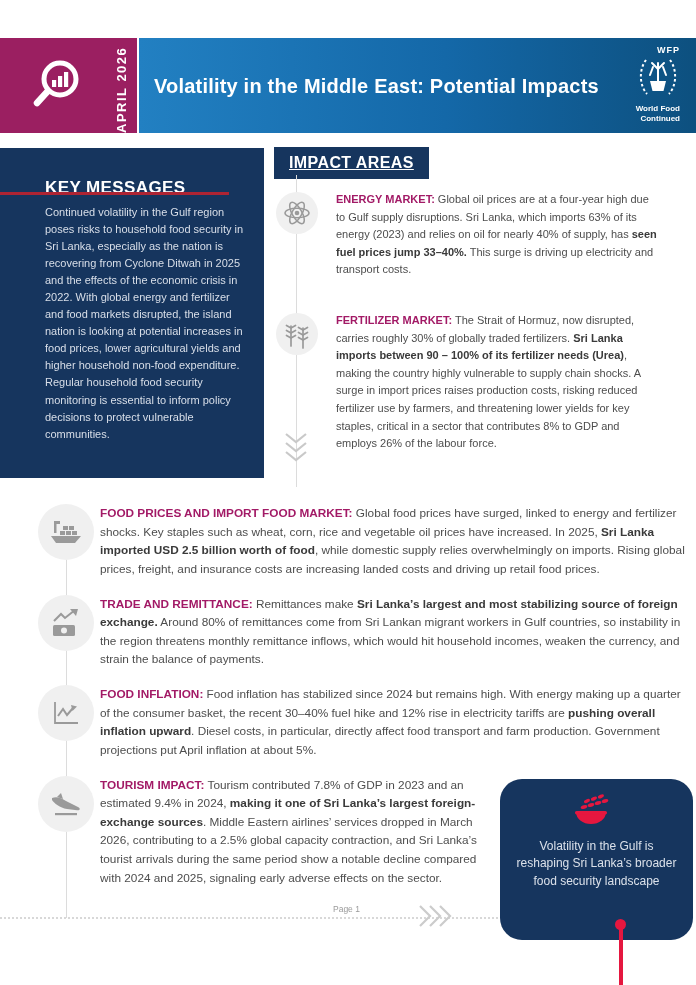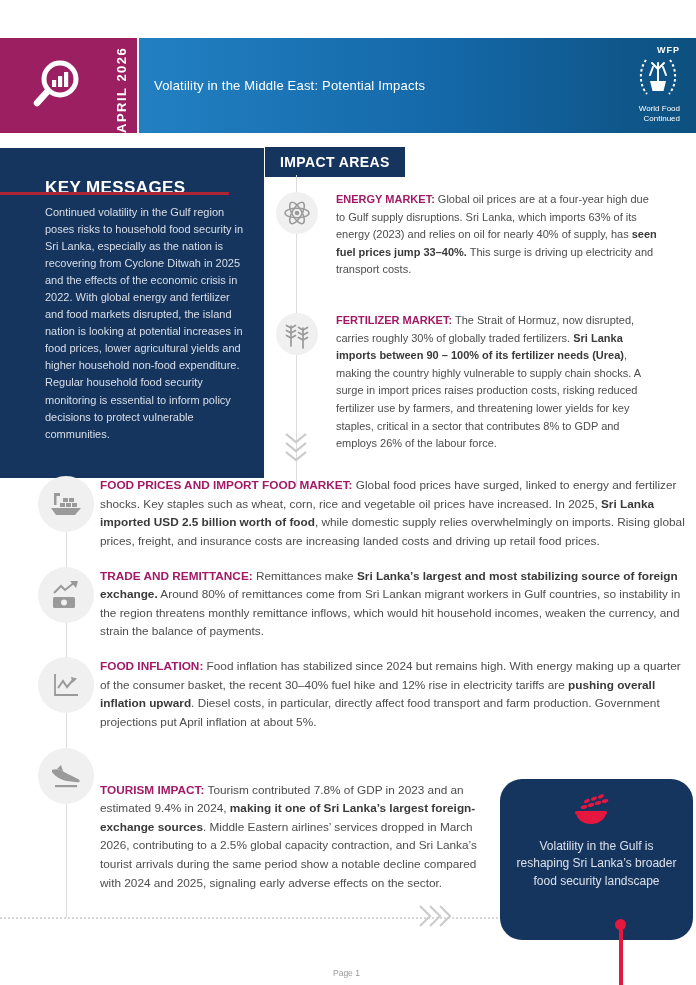--- a/index.html
+++ b/index.html
@@ -15,68 +15,68 @@
     position:absolute; right:8px; top:0; height:95px; display:flex; align-items:center;
     writing-mode:vertical-rl; transform:rotate(180deg);
     color:#fff; font-weight:700; font-size:13px; letter-spacing:1.5px;
   }
   .blue-banner {
     position:absolute; left:139px; top:38px; width:557px; height:95px;
     background:linear-gradient(90deg,#2280c2 0%, #1468a8 55%, #0d507f 100%);
   }
   .banner-title {
     position:absolute; left:15px; top:50%; transform:translateY(-50%);
-    color:#fff; font-weight:400; font-size:13px; line-height:1.42; letter-spacing:.2px;
+    color:#fff; font-weight:700; font-size:20px; line-height:1.42; letter-spacing:.2px;
   }
   .wfp-logo { position:absolute; right:16px; top:7px; width:66px; text-align:right; color:#fff; }
   .wfp-top { font-size:9px; font-weight:700; letter-spacing:1px; }
-  .wfp-bottom { font-size:8px; font-weight:400; line-height:1.3; margin-top:1px; }
+  .wfp-bottom { font-size:8px; font-weight:700; line-height:1.3; margin-top:1px; }
   
   .key-panel { position:absolute; left:0; top:148px; width:264px; height:330px; background:#16355e; }
   .key-title { position:absolute; left:45px; top:30px; font-size:17px; font-weight:700; color:#fff; letter-spacing:.4px; }
   .key-underline { position:absolute; left:0; top:44px; width:229px; height:3px; background:#ad2433; }
   .key-body { position:absolute; left:45px; top:56px; width:206px; font-size:11px; line-height:1.55; color:#d9dfe9; }
   
   .impact-badge {
-    position:absolute; left:265px; top:147px; background:#16355e; color:#fff;
-    font-weight:700; font-size:14px; letter-spacing:.4px; padding:7px 15px;
+    position:absolute; left:274px; top:147px; background:#16355e; color:#fff;
+    font-weight:700; font-size:16px; letter-spacing:.4px; padding:7px 15px;text-decoration:underline;
   }
   .impact-line { position:absolute; left:296px; top:175px; width:1px; height:312px; background:#dcdcdc; }
   .impact-chevrons { position:absolute; left:283px; top:432px; }
   .impact-list { position:absolute; left:276px; top:191px; width:382px; }
   .impact-list .sec-row { display:flex; margin-bottom:33px; }
   .impact-list .sec-icon-circle {
     width:42px; height:42px; border-radius:50%; background:#f0f0f0; flex:none;
     display:flex; align-items:center; justify-content:center; margin-top:1px;
   }
   .impact-list .sec-text { margin-left:18px; width:322px; font-size:11px; line-height:1.6; color:#4d4d4d; }
   
   .lower-line { position:absolute; left:66px; top:520px; width:1px; height:398px; background:#dcdcdc; }
-  .lower-list { position:absolute; left:38px; top:476px; width:652px; }
+  .lower-list { position:absolute; left:38px; top:504px; width:652px; }
   .lower-list .sec-row { display:flex; margin-bottom:16px; }
   .lower-list .sec-icon-circle {
     width:56px; height:56px; border-radius:50%; background:#f0f0f0; flex:none;
     display:flex; align-items:center; justify-content:center;
   }
   .lower-list .sec-text { margin-left:6px; flex:1; font-size:11.8px; line-height:1.58; color:#4d4d4d; }
-  .lower-list .sec-row.narrow .sec-text { padding-right:212px;margin-top:33px; }
+  .lower-list .sec-row.narrow .sec-text { padding-right:212px; }
   .sec-heading { font-weight:700; color:#a21a66; }
   .sec-text .b { font-weight:700; color:#3a3a3a; }
   
   .dotted-line { position:absolute; left:0; top:917px; width:498px; border-top:2px dotted #d8d8d8; }
   .bottom-chevrons { position:absolute; left:418px; top:903px; background:transparent; }
   .callout {
     position:absolute; left:500px; top:779px; width:193px; height:161px;
     background:#16355e; border-radius:22px; text-align:center;
   }
   .callout-icon { margin-top:14px; }
   .callout-text { margin:5px 15px 0; color:#dbe1ea; font-size:12px; line-height:1.45; }
   .red-dot { position:absolute; left:615px; top:919px; width:11px; height:11px; border-radius:50%; background:#e5173f; }
   .red-line { position:absolute; left:619px; top:926px; width:4px; height:59px; background:#e5173f; }
-  .page-footer { position:absolute; left:333px; top:968px; font-size:8.5px; color:#9a9a9a; }
+  .page-footer { position:absolute; left:333px; top:904px; font-size:8.5px; color:#9a9a9a; }
 </style>
 </head>
 <body>
 
 <div class="page">
 
   <div class="magenta-box">
     <span class="magnifier-wrap">
   <svg width="60" height="62" viewBox="0 0 60 62">
     <circle cx="34" cy="25" r="16" fill="none" stroke="#ffffff" stroke-width="5"></circle>

